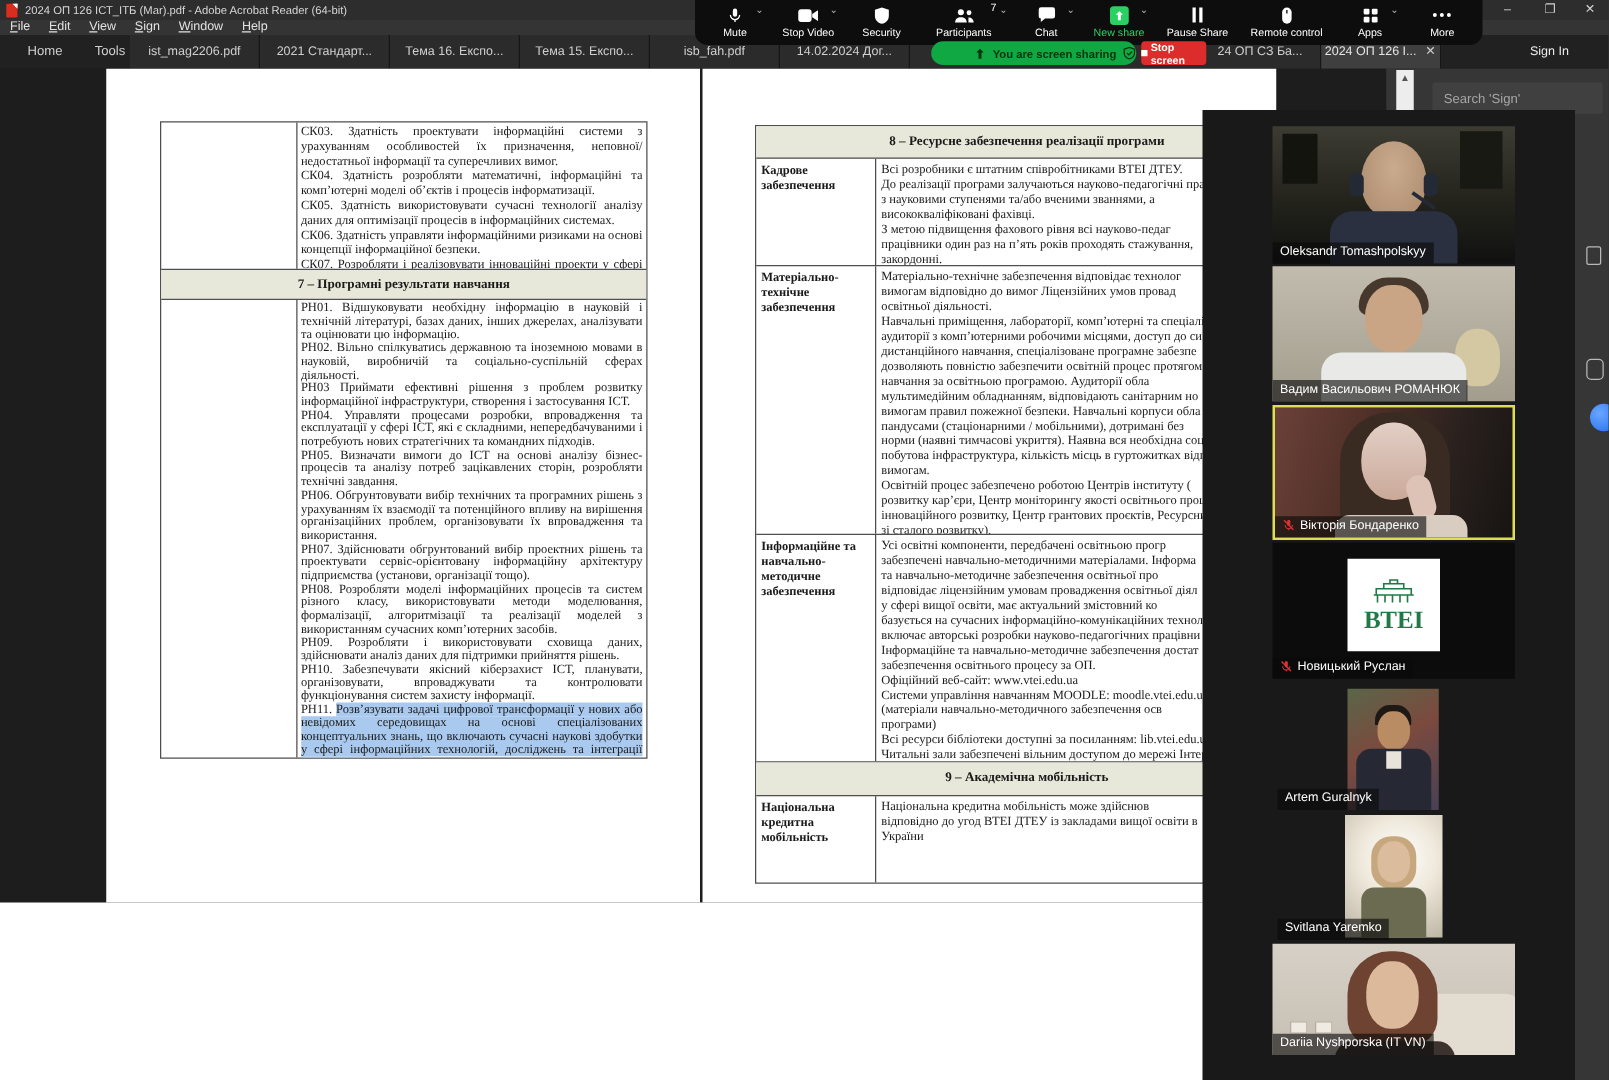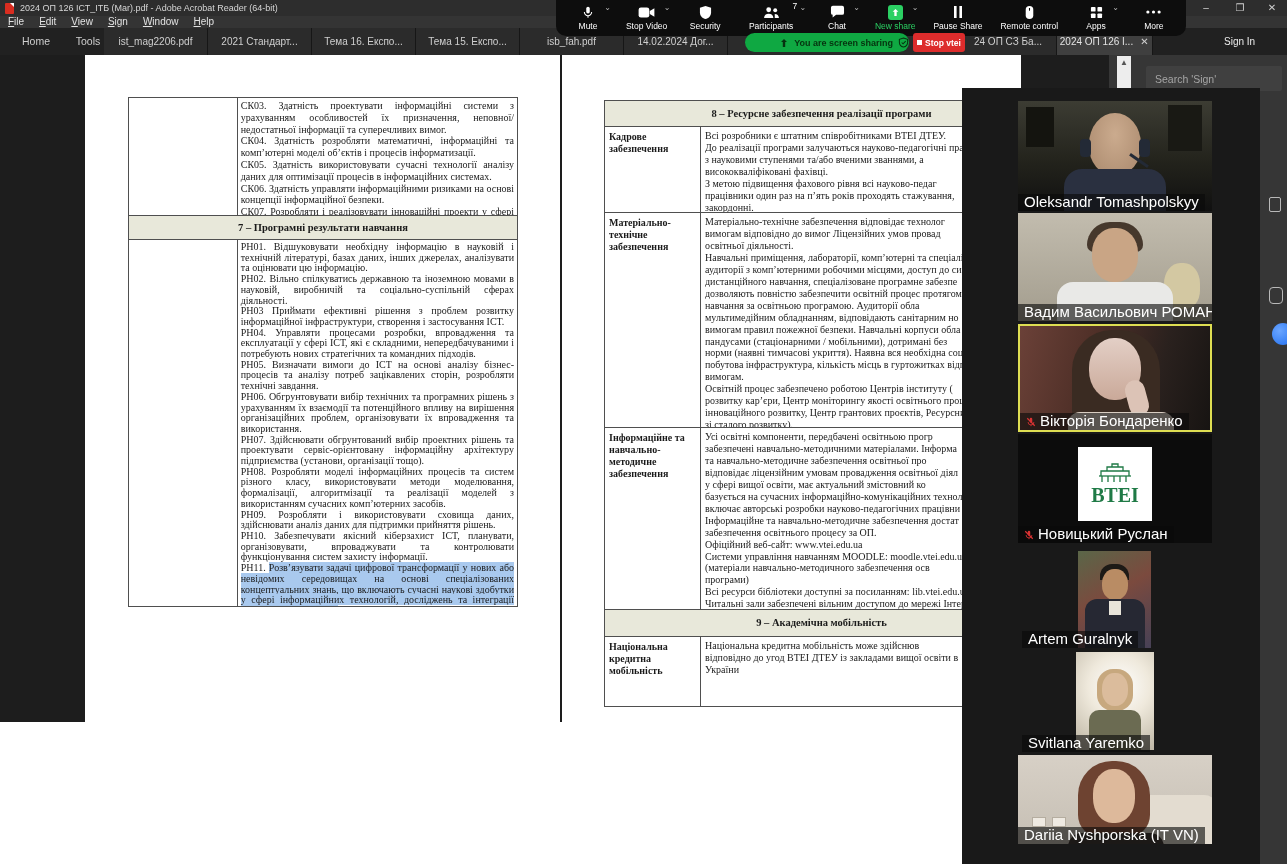--- a/index.html
+++ b/index.html
@@ -107,21 +107,21 @@
   #rail-ico-page { top:142px; width:12px; height:15px; border:1.2px solid #b9b9b9; border-radius:2px; }
   #rail-ico-rect { top:232px; width:14px; height:17px; border:1.2px solid #b9b9b9; border-radius:4px; }
   #rail-ai-bubble { left:163px; top:268px; width:22px; height:22px; border-radius:50%;
     background:radial-gradient(circle at 35% 35%, #6ba6ff, #1f6ef0); }
 
   
   #video-panel { left:962px; top:88px; width:298px; height:776px; background:#191919; overflow:hidden; z-index:30; }
   .vtile { position:absolute; left:56px; width:194px; overflow:hidden; background:#111; }
   .vregion { position:absolute; left:56px; width:194px; }
   .vlabel { position:absolute; left:0; bottom:0; background:rgba(10,10,10,.62); color:#fff;
-    font-size:15px; line-height:12px; padding:2px 6px 3px; display:flex; align-items:flex-end; gap:4px;
+    font-size:10px; line-height:12px; padding:2px 6px 3px; display:flex; align-items:flex-start; gap:4px;
     white-space:nowrap; max-width:194px; overflow:hidden; }
   .shape { position:absolute; }
 
   #tile-1 { top:13px; height:110px; background:linear-gradient(180deg,#3c3c33 0%,#23231c 55%,#101010 100%); }
   .p1-frame1 { left:8px; top:6px; width:28px; height:40px; background:#14140f; }
   .p1-frame2 { left:150px; top:4px; width:34px; height:46px; background:#191914; }
   .p1-head { left:71px; top:12px; width:52px; height:62px; background:radial-gradient(ellipse at 50% 35%,#cbab8e,#a9886c); border-radius:50% 50% 46% 46%; }
   .p1-ear-l { left:62px; top:38px; width:11px; height:18px; background:#232a36; border-radius:4px; }
   .p1-ear-r { left:121px; top:38px; width:11px; height:18px; background:#232a36; border-radius:4px; }
   .p1-boom { left:110px; top:58px; width:22px; height:3px; background:#232a36; transform:rotate(35deg); }
@@ -428,21 +428,21 @@
         <path d="M5 1l3 3H6.2v5H3.8V4H2z" fill="#06330f"></path>
       </svg>
     <span id="share-banner-text">You are screen sharing</span>
     <svg width="11" height="11" viewBox="0 0 12 12">
         <path d="M6 1l4.5 1.5v3.2c0 3-2.3 4.8-4.5 5.3-2.2-.5-4.5-2.3-4.5-5.3V2.5z" fill="none" stroke="#06330f" stroke-width="1.1"></path>
         <path d="M4 6l1.5 1.5L8.4 4.6" fill="none" stroke="#06330f" stroke-width="1.1"></path>
       </svg>
   </div>
   <div id="stop-share-btn" class="abs">
     <span class="stop-sq"></span>
-    <span>Stop vtei</span>
+    <span>Stop screen</span>
   </div>
 
   <div id="video-panel" class="abs">
 
     <div id="tile-1" class="vtile">
       <div class="shape p1-frame1"></div>
       <div class="shape p1-frame2"></div>
       <div class="shape p1-head"></div>
       <div class="shape p1-ear-l"></div>
       <div class="shape p1-ear-r"></div>

